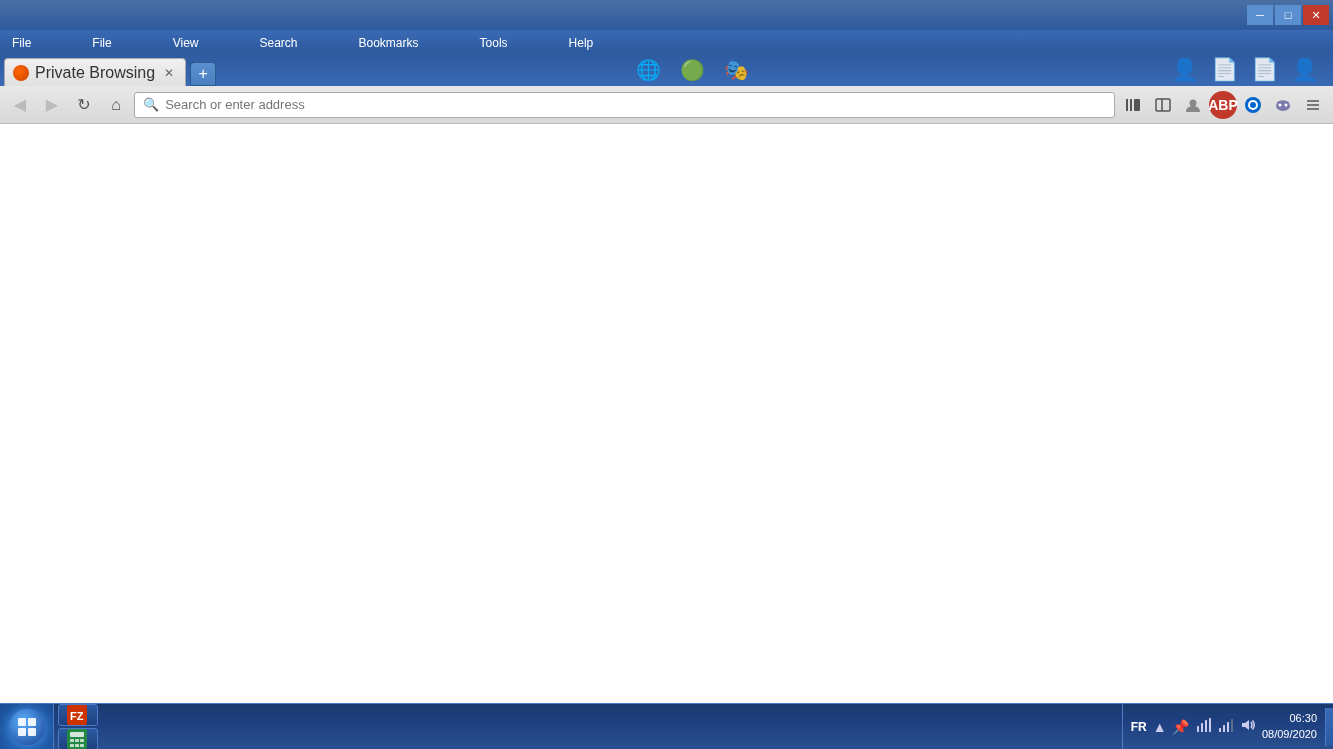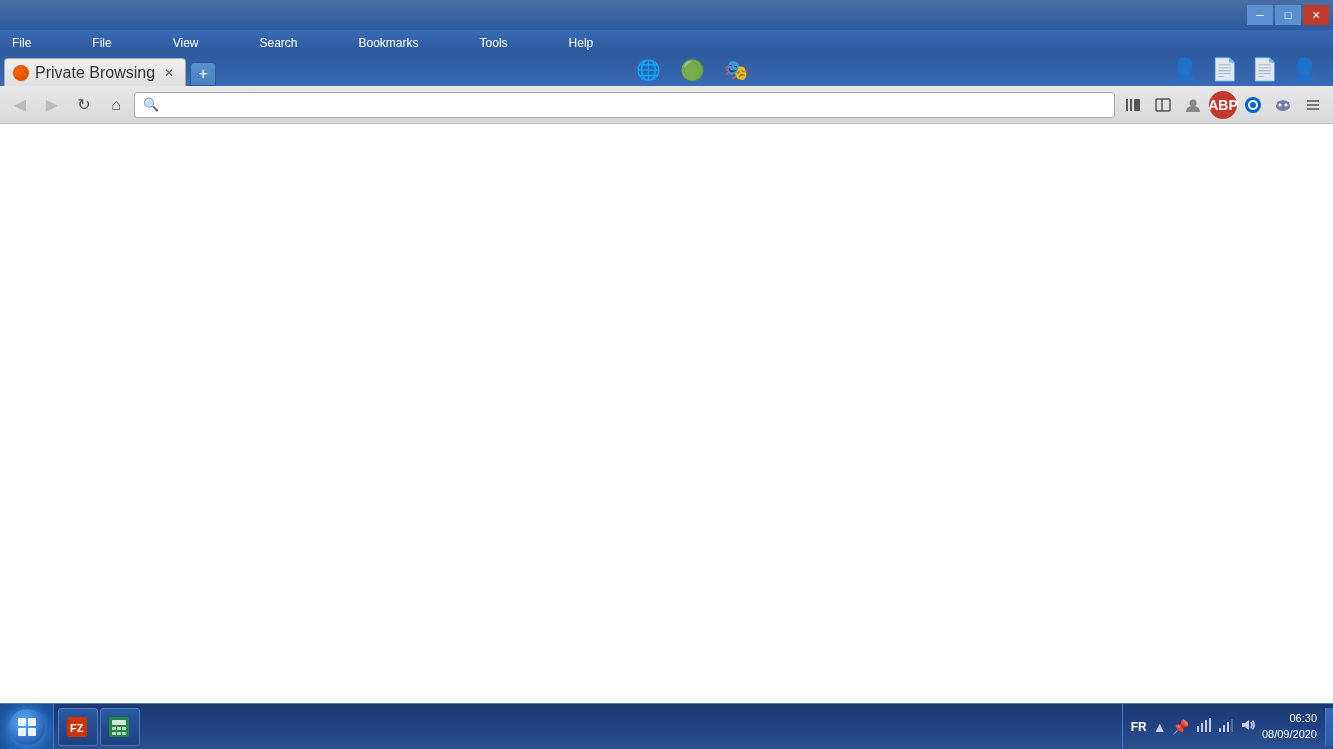--- a/index.html
+++ b/index.html
@@ -247,20 +247,21 @@
       color: #fff;
       font-size: 18px;
       box-shadow: 0 0 8px rgba(90,160,255,0.6);
     }
     .taskbar-apps {
       display: flex;
       align-items: center;
       height: 100%;
       gap: 2px;
       padding: 0 4px;
+      flex-direction: column;
     }
     .taskbar-app {
       height: 38px;
       padding: 0 8px;
       background: linear-gradient(to bottom, #2a5aa0, #1e4080);
       border: 1px solid #4a7ac8;
       border-radius: 3px;
       display: flex; align-items: center; gap: 6px;
       cursor: pointer;
       color: #fff;
@@ -363,20 +364,21 @@
 </div>
 
 <div class="nav-bar">
   <button class="nav-btn disabled">◀</button>
   <button class="nav-btn disabled">▶</button>
   <button class="nav-btn">↻</button>
   <button class="nav-btn">⌂</button>
 
   <div class="search-bar">
     <span class="search-icon-span">🔍</span>
+    <input class="search-input" type="text" value="" placeholder="Search or enter address" style="">
   </div>
 
   <div class="nav-toolbar-icons">
 
     <button class="nav-tool-btn" title="Library">
       <svg width="18" height="18" viewBox="0 0 18 18" fill="none">
         <rect x="2" y="3" width="2" height="12" fill="#555"></rect>
         <rect x="6" y="3" width="2" height="12" fill="#555"></rect>
         <rect x="10" y="3" width="6" height="12" rx="1" fill="#555"></rect>
       </svg>

